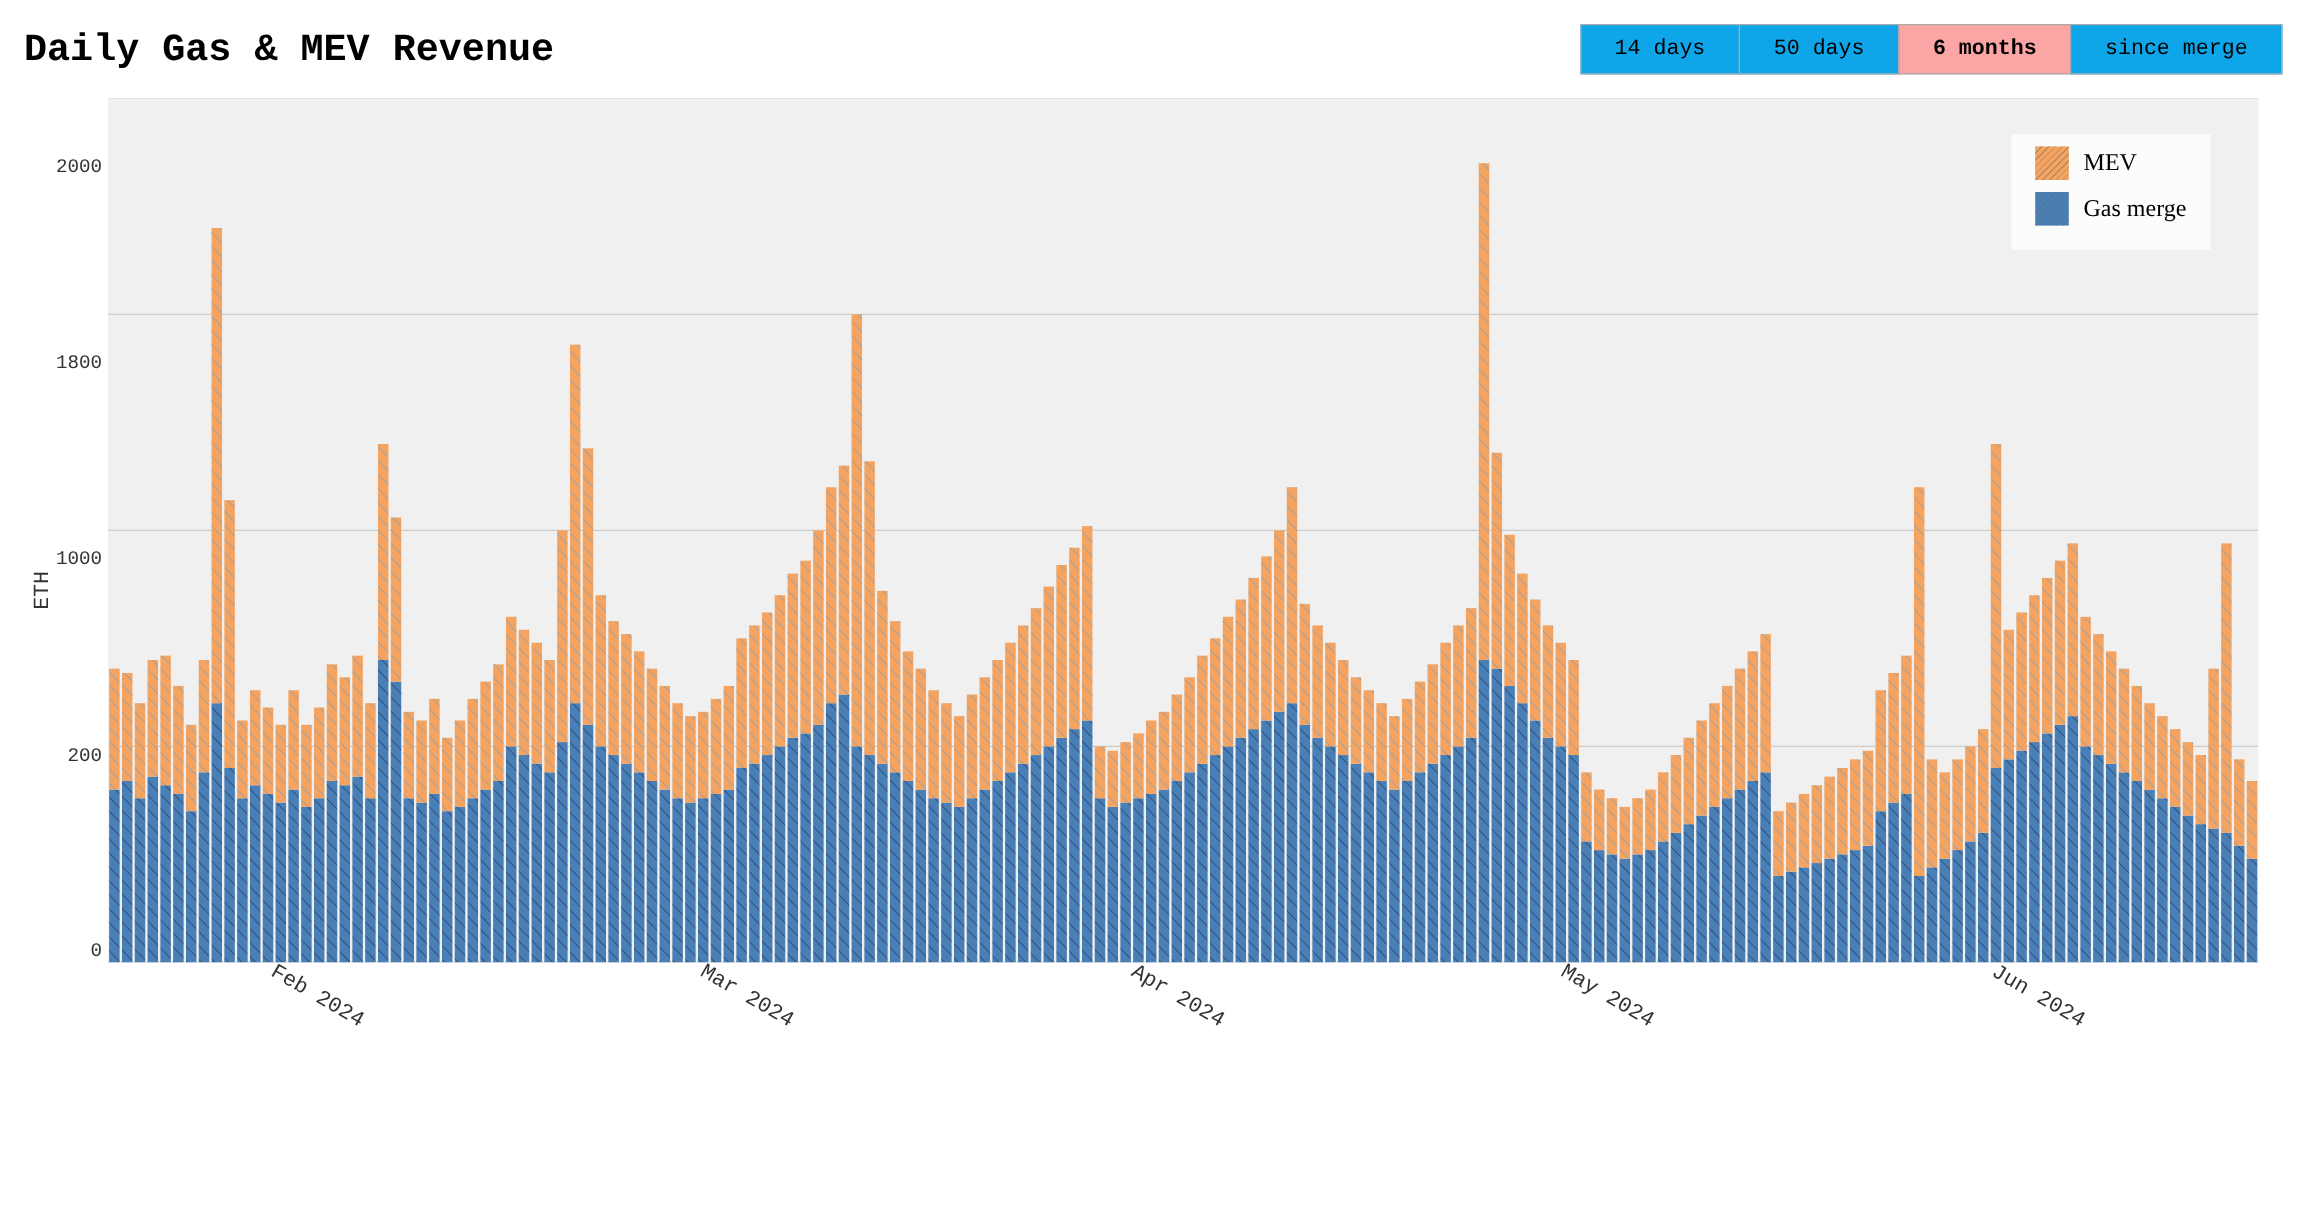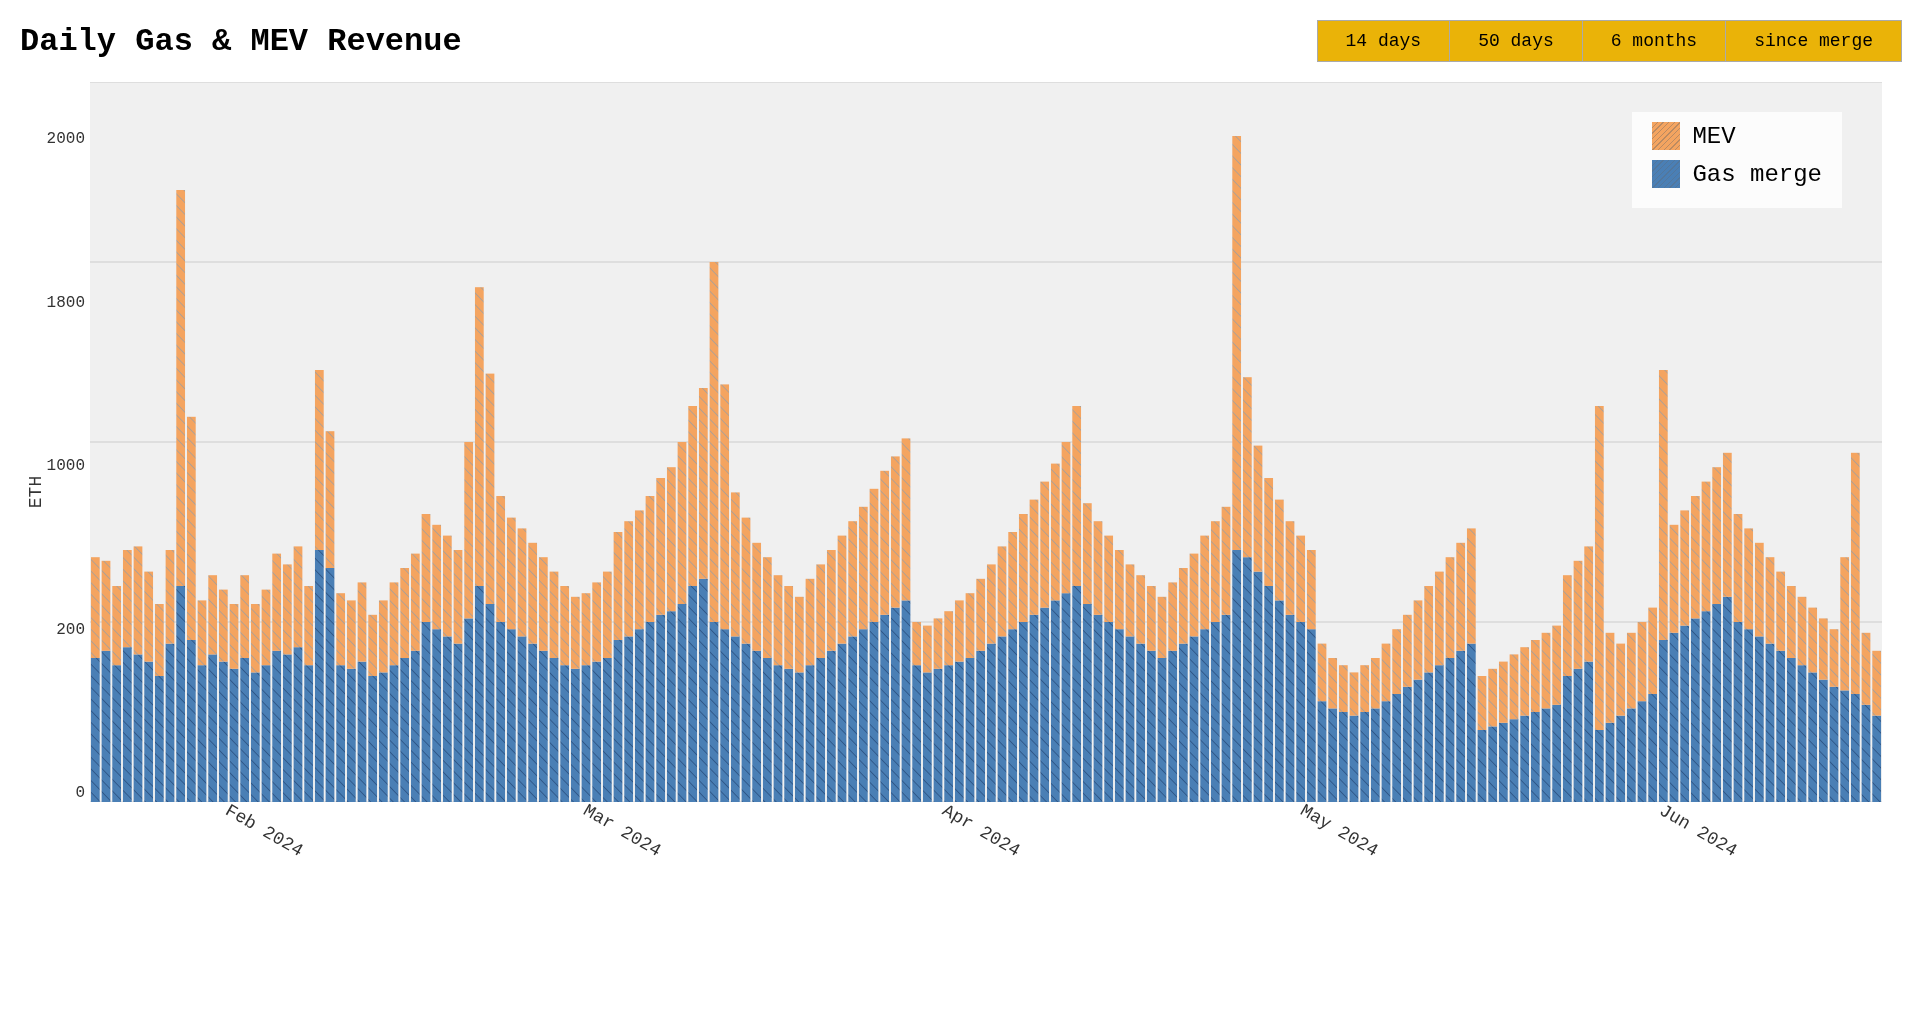--- a/index.html
+++ b/index.html
@@ -21,31 +21,31 @@
       font-size: 32px;
       font-weight: bold;
       font-family: 'Courier New', Courier, monospace;
     }
     .time-filters {
       display: flex;
       gap: 0;
     }
     .time-btn {
       border: 1px solid #aaa;
-      background: #eab308;
+      background: #0ea5e9;
       padding: 10px 28px;
       font-family: 'Courier New', Courier, monospace;
       font-size: 18px;
       cursor: pointer;
       margin-left: -1px;
     }
     .time-btn:first-child { margin-left: 0; }
     .time-btn.active {
-      background: #eab308;
-      font-weight: normal;
+      background: #fca5a5;
+      font-weight: bold;
     }
     .chart-container {
       position: relative;
       width: 100%;
       height: 820px;
     }
     .chart-area {
       position: absolute;
       left: 70px;
       top: 0;
@@ -96,22 +96,22 @@
       transform: rotate(30deg);
       transform-origin: center top;
       white-space: nowrap;
     }
     .legend {
       position: absolute;
       top: 30px;
       right: 60px;
       background: rgba(255,255,255,0.8);
       padding: 10px 20px;
-      font-family: Liberation Mono, monospace;
-      font-size: 24px;
+      font-family: Liberation Serif, serif;
+      font-size: 20px;
     }
     .legend-item {
       display: flex;
       align-items: center;
       margin-bottom: 10px;
       gap: 12px;
     }
     .legend-color {
       width: 28px;
       height: 28px;

